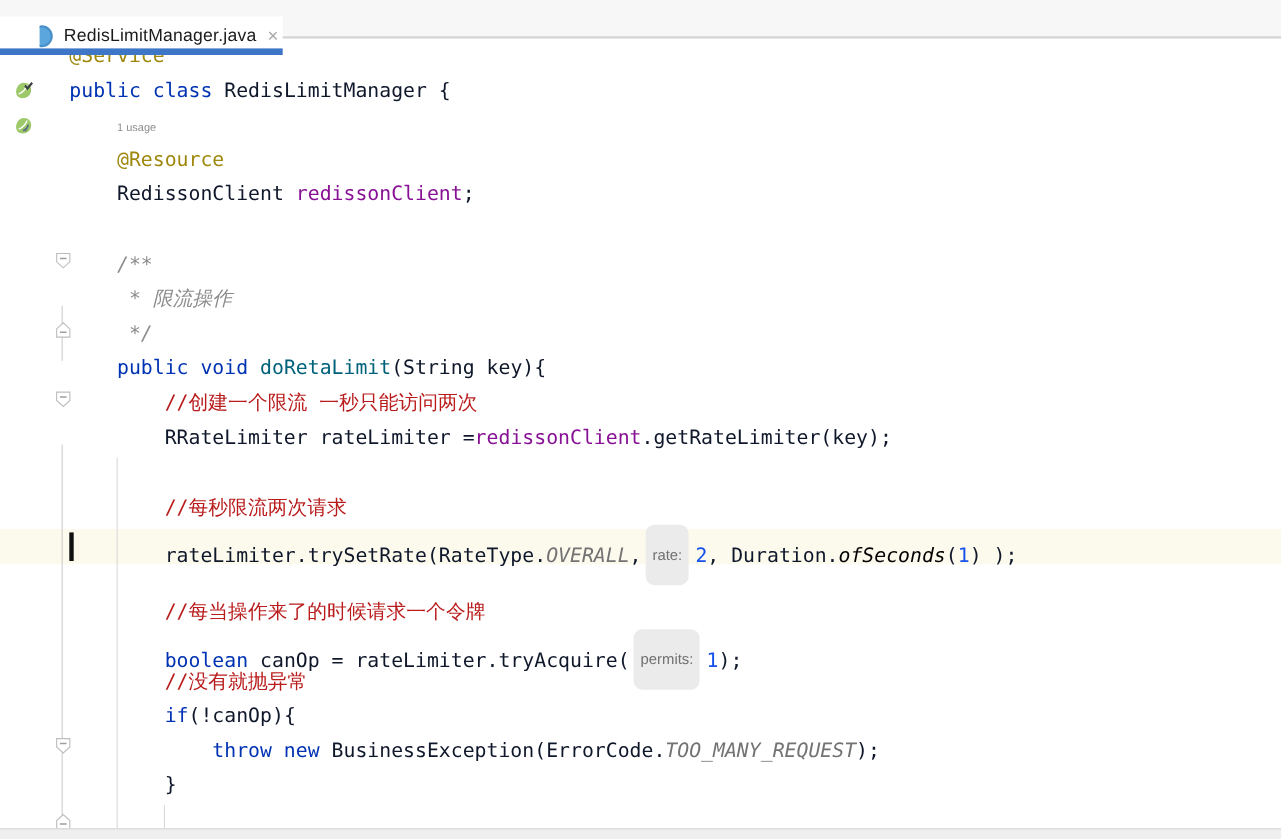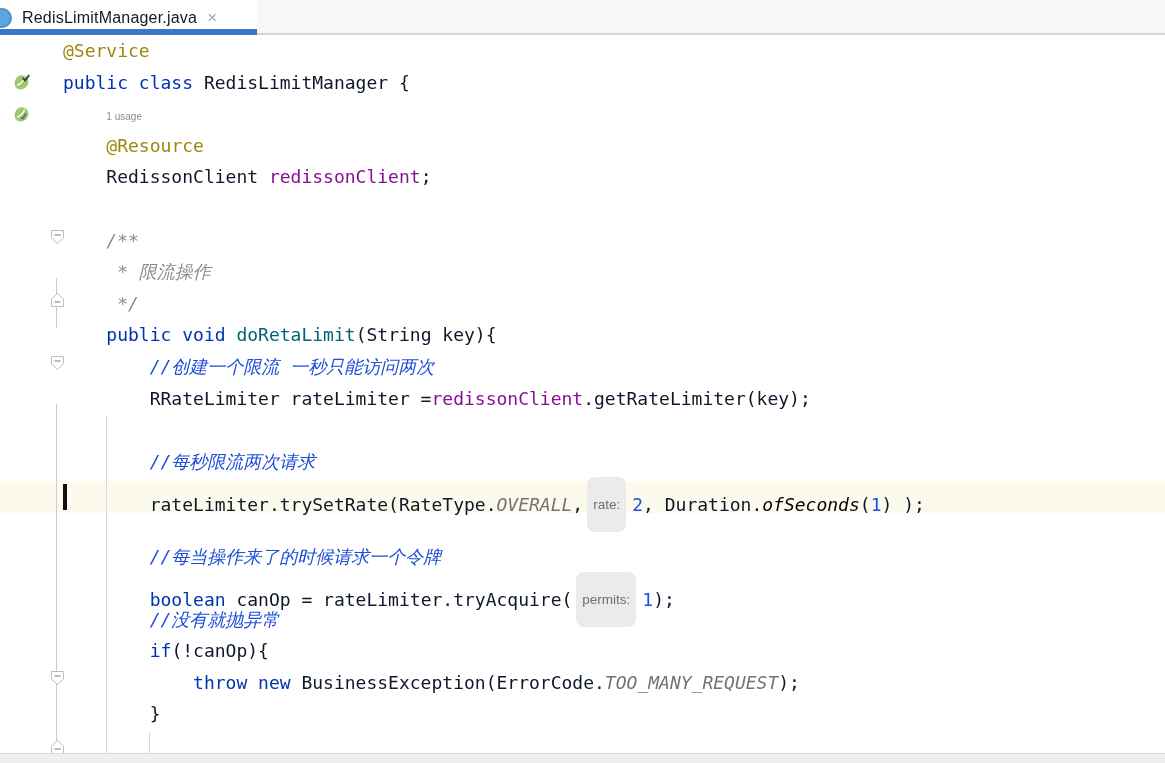--- a/index.html
+++ b/index.html
@@ -3,22 +3,22 @@
 <meta charset="utf-8">
 <style>
   * { margin:0; padding:0; box-sizing:border-box; }
   html,body { width:1165px; height:763px; background:#fff; overflow:hidden; }
   .window { position:relative; width:1165px; height:763px; background:#fff;
             font-family:"Liberation Sans", sans-serif; overflow:hidden; }
 
   
   .tabbar { position:absolute; left:0; top:0; width:1165px; height:35px;
             background:#f7f7f7; border-bottom:2px solid #d4d4d4; z-index:30; }
-  .tab { position:absolute; left:0; top:0; width:257px; height:35px; background:#ffffff;
-         display:flex; align-items:center; cursor:pointer; }
+  .tab { position:absolute; left:0; top:15px; width:257px; height:35px; background:#ffffff;
+         display:flex; align-items:center; cursor:pointer;padding-left:36px; }
   .tab-underline { position:absolute; left:0; bottom:0; width:257px; height:6px; background:#3d76c6; }
   .java-icon-clip { position:relative; width:14px; height:24px; overflow:hidden; flex:0 0 14px; }
   .java-icon { position:absolute; left:-8px; top:2px; width:20px; height:20px; border-radius:50%;
                background:#5ba7dd; border:2px solid #4a90c8; }
   .tab-label { font-size:16px; color:#1a1a1a; margin-left:8px; letter-spacing:0.2px; }
   .tab-close { margin-left:10px; color:#a8a8a8; font-size:17px; line-height:1; cursor:pointer; }
 
   
   .editor { position:absolute; left:0; top:35px; width:1165px; height:718px; background:#ffffff; }
 
@@ -35,21 +35,21 @@
   .code-layer { position:absolute; left:0; top:0; width:1165px; z-index:5; }
   .code-line { height:31.6px; line-height:31.6px; white-space:pre;
                font-family:"DejaVu Sans Mono","Liberation Mono",monospace;
                font-size:18px; color:#000; padding-left:63px; }
   .pln  { color:#0f172a; }
   .kw   { color:#0033b3; }
   .ann  { color:#9e880d; }
   .fld  { color:#871094; }
   .mtd  { color:#00627a; }
   .num  { color:#1750eb; }
-  .cmt  { color:#1d4ed8; font-style:italic; }
+  .cmt  { color:#b91c1c; }
   .doc  { color:#8c8c8c; font-style:italic; }
   .sfld { color:#737373; font-style:italic; }
   .smth { color:#000000; font-style:italic; }
   .usg  { color:#8e8e8e; font-family:"Liberation Sans",sans-serif; font-size:10px;margin-top:46px; }
   .pill { display:inline-block; background:#ebebeb; color:#707070;
           font-family:"Liberation Sans",sans-serif; font-size:13.5px; line-height:17px;
           border-radius:8px; padding:19px 6px; margin:0 6px 0 4px; vertical-align:2px; }
 
   .gutter-icon { position:absolute; left:12px; z-index:10; cursor:pointer; }
   #spring-bean-icon { top:38px; }

